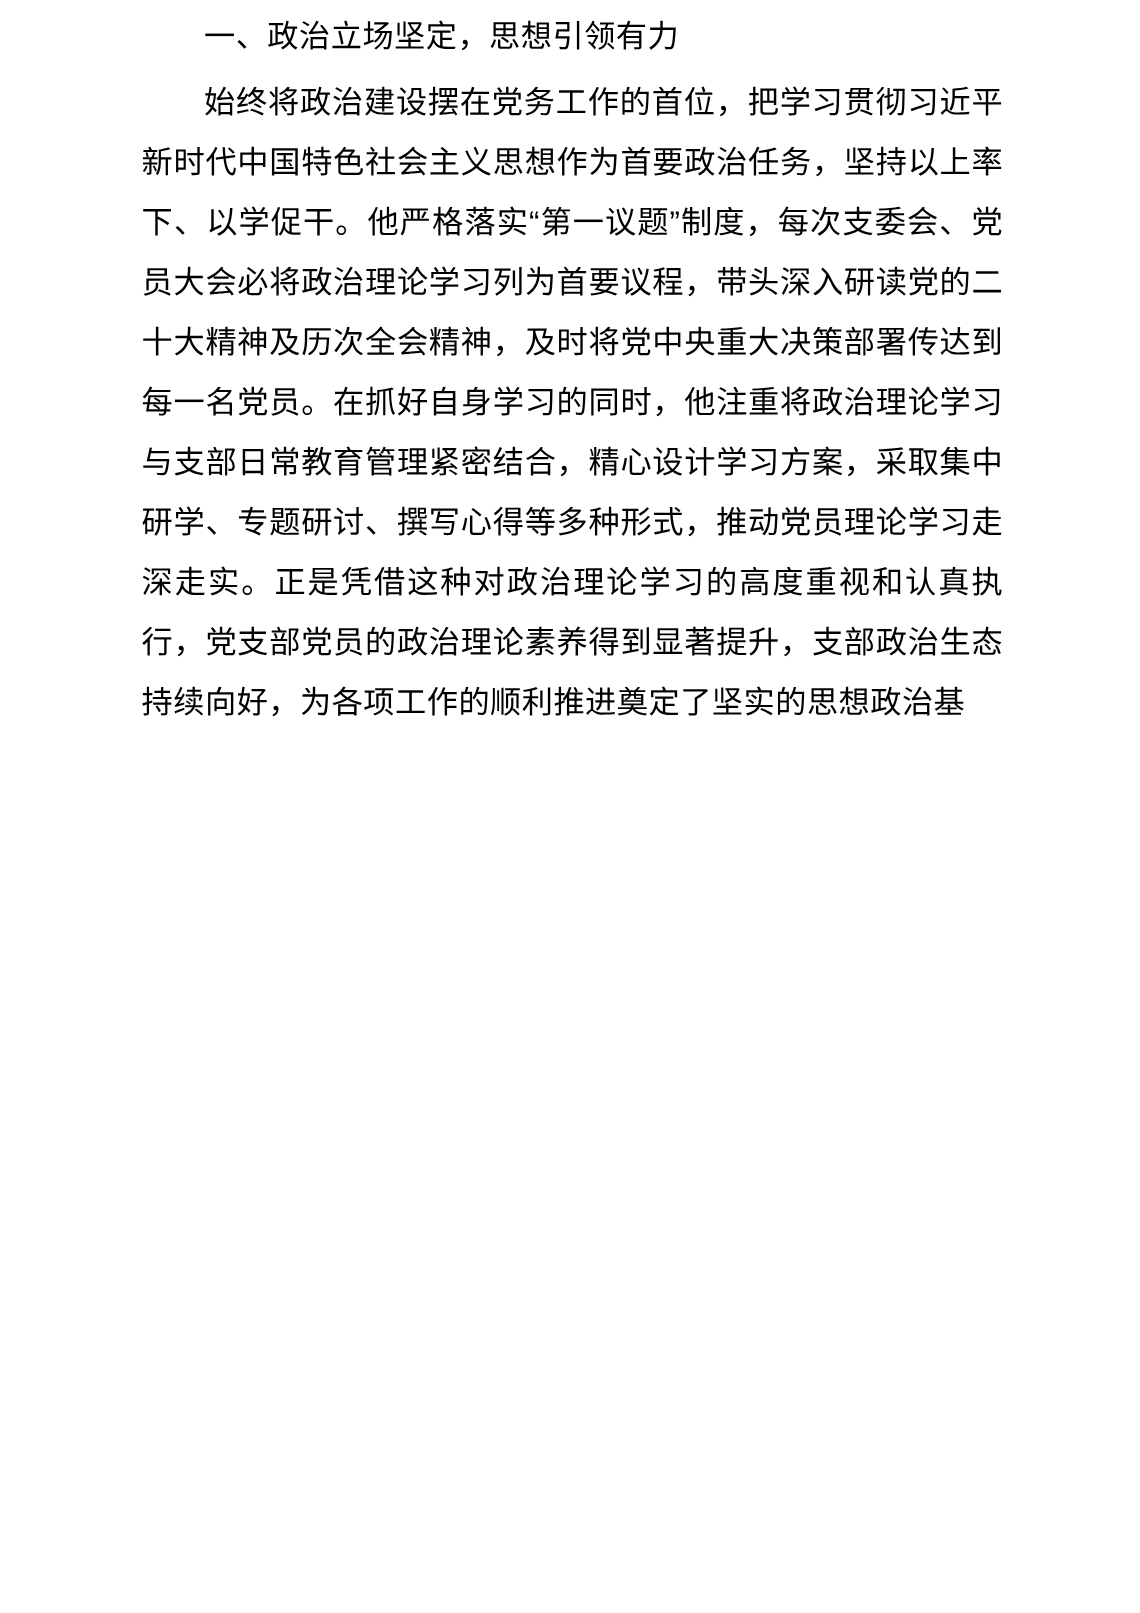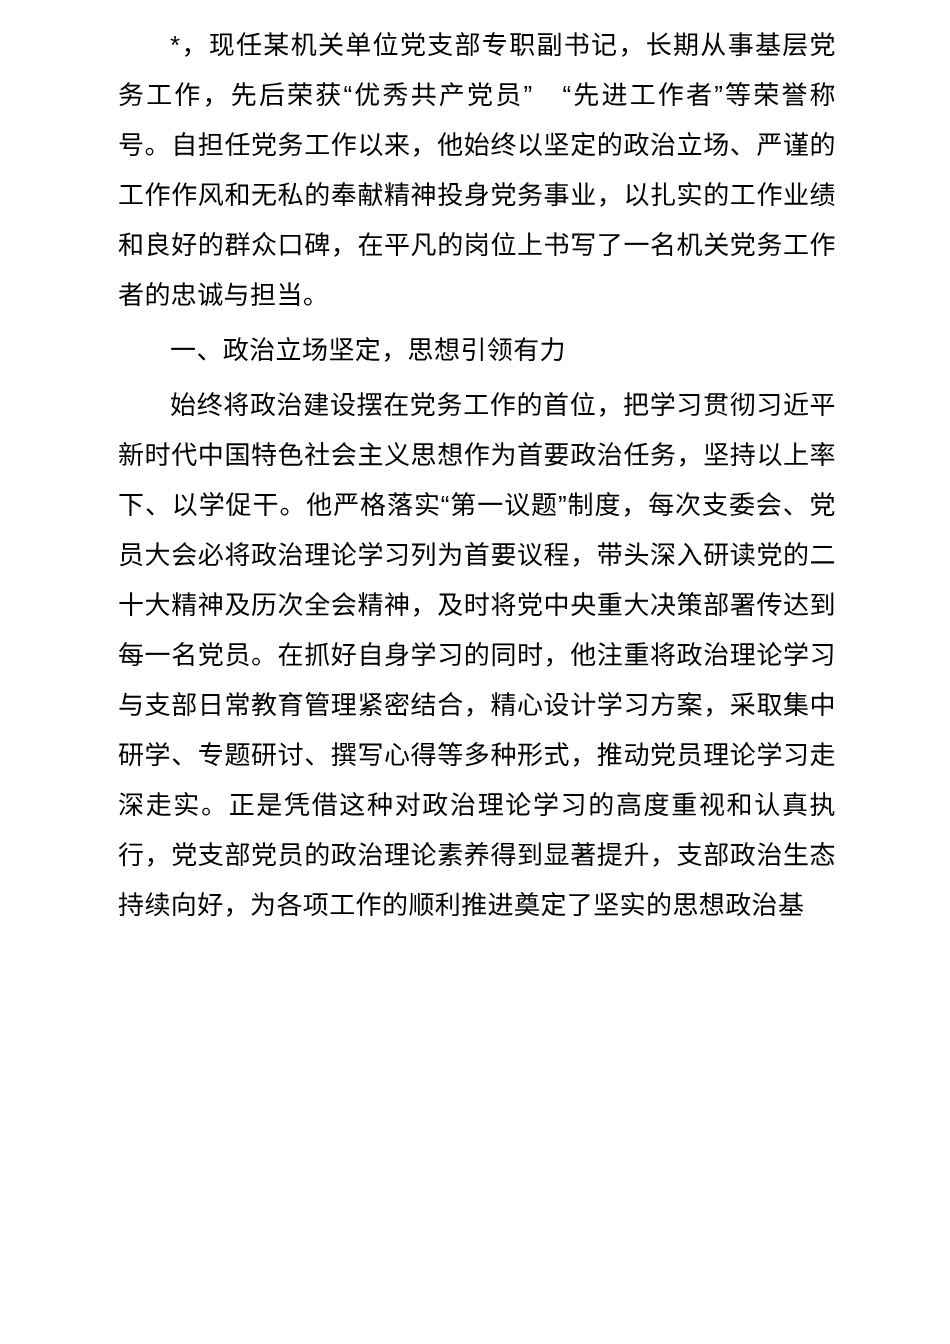--- a/index.html
+++ b/index.html
@@ -56,17 +56,16 @@
     letter-spacing: 0.4px;
     font-weight: normal;
     text-indent: 2em;
   }
 </style>
 </head>
 <body>
 
 <div class="page">
   <div class="content">
-    <p class="para para-intro">*，现任某机关单位党支部专职副书记，长期从事基层党务工作，先后荣获“优秀共产党员”　“先进工作者”等荣誉称号。自担任党务工作以来，他始终以坚定的政治立场、严谨的工作作风和无私的奉献精神投身党务事业，以扎实的工作业绩和良好的群众口碑，在平凡的岗位上书写了一名机关党务工作者的忠诚与担当。</p>
     <h2 class="section-heading">一、政治立场坚定，思想引领有力</h2>
     <p class="para">始终将政治建设摆在党务工作的首位，把学习贯彻习近平新时代中国特色社会主义思想作为首要政治任务，坚持以上率下、以学促干。他严格落实“第一议题”制度，每次支委会、党员大会必将政治理论学习列为首要议程，带头深入研读党的二十大精神及历次全会精神，及时将党中央重大决策部署传达到每一名党员。在抓好自身学习的同时，他注重将政治理论学习与支部日常教育管理紧密结合，精心设计学习方案，采取集中研学、专题研讨、撰写心得等多种形式，推动党员理论学习走深走实。正是凭借这种对政治理论学习的高度重视和认真执行，党支部党员的政治理论素养得到显著提升，支部政治生态持续向好，为各项工作的顺利推进奠定了坚实的思想政治基</p>
   </div>
 </div>
 
 </body></html>

